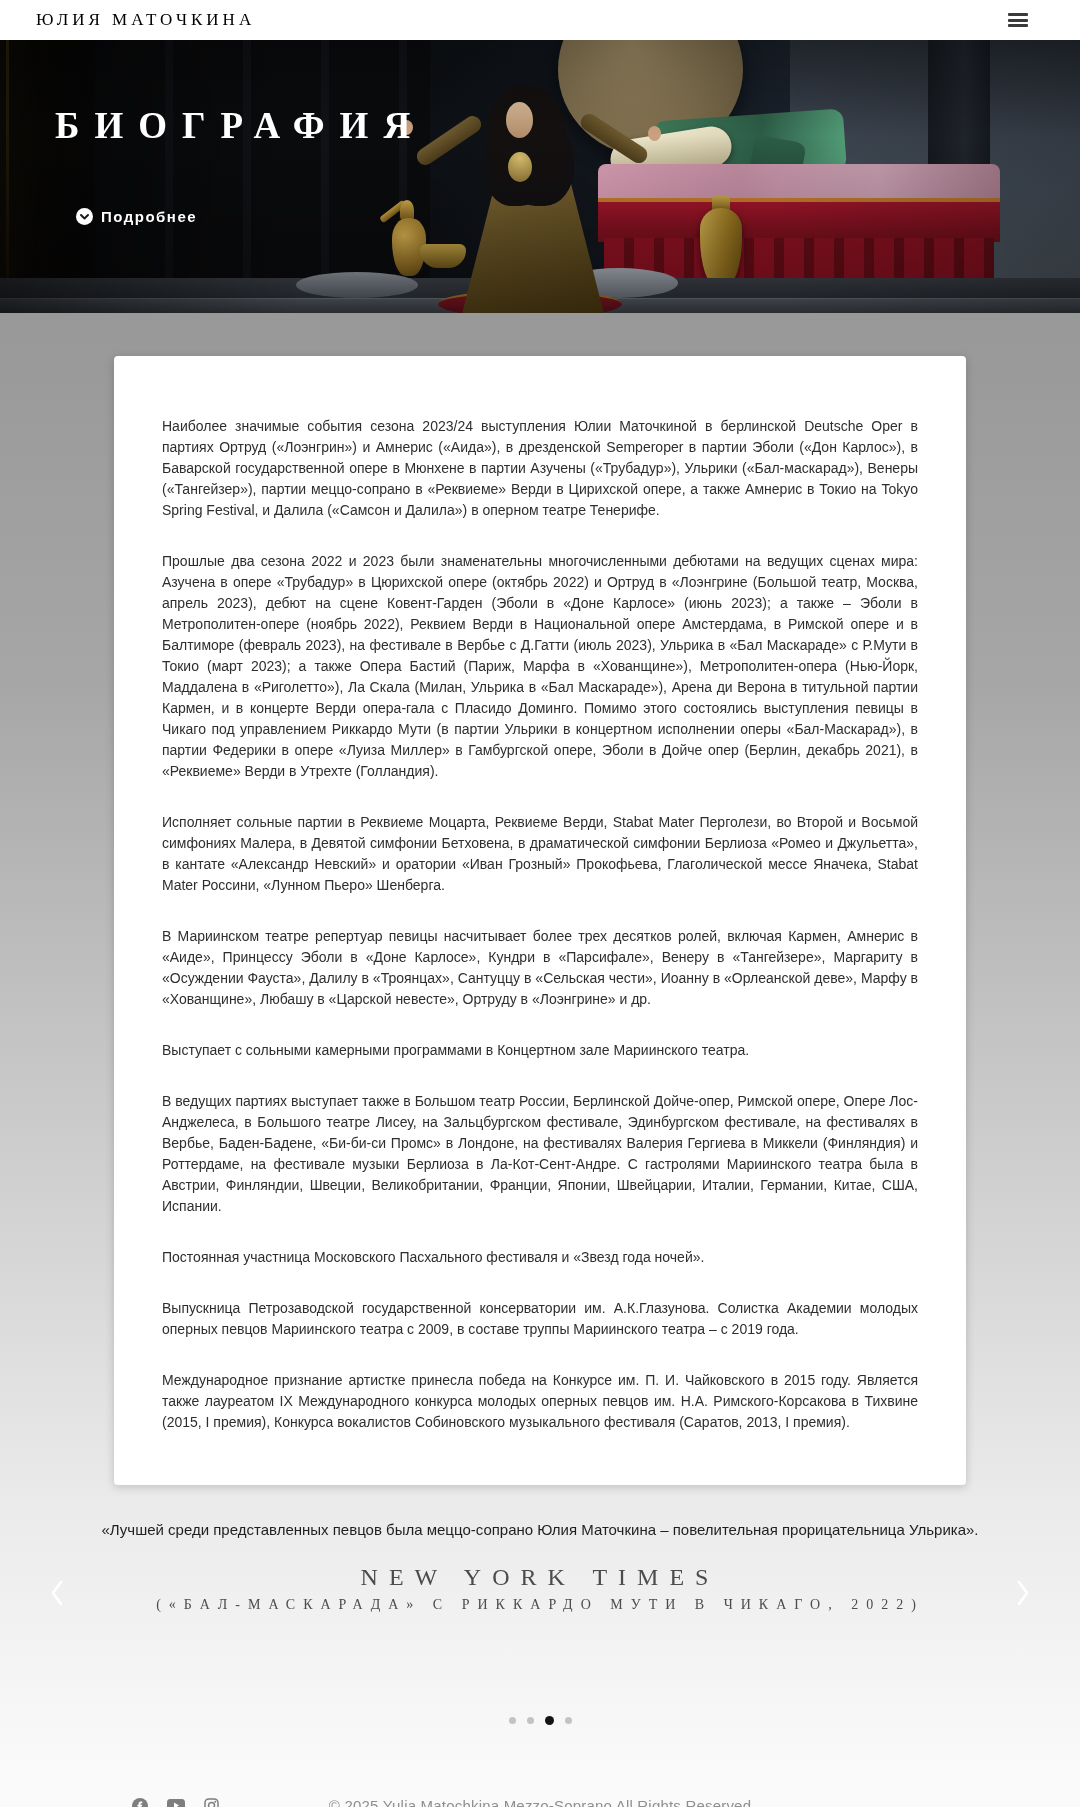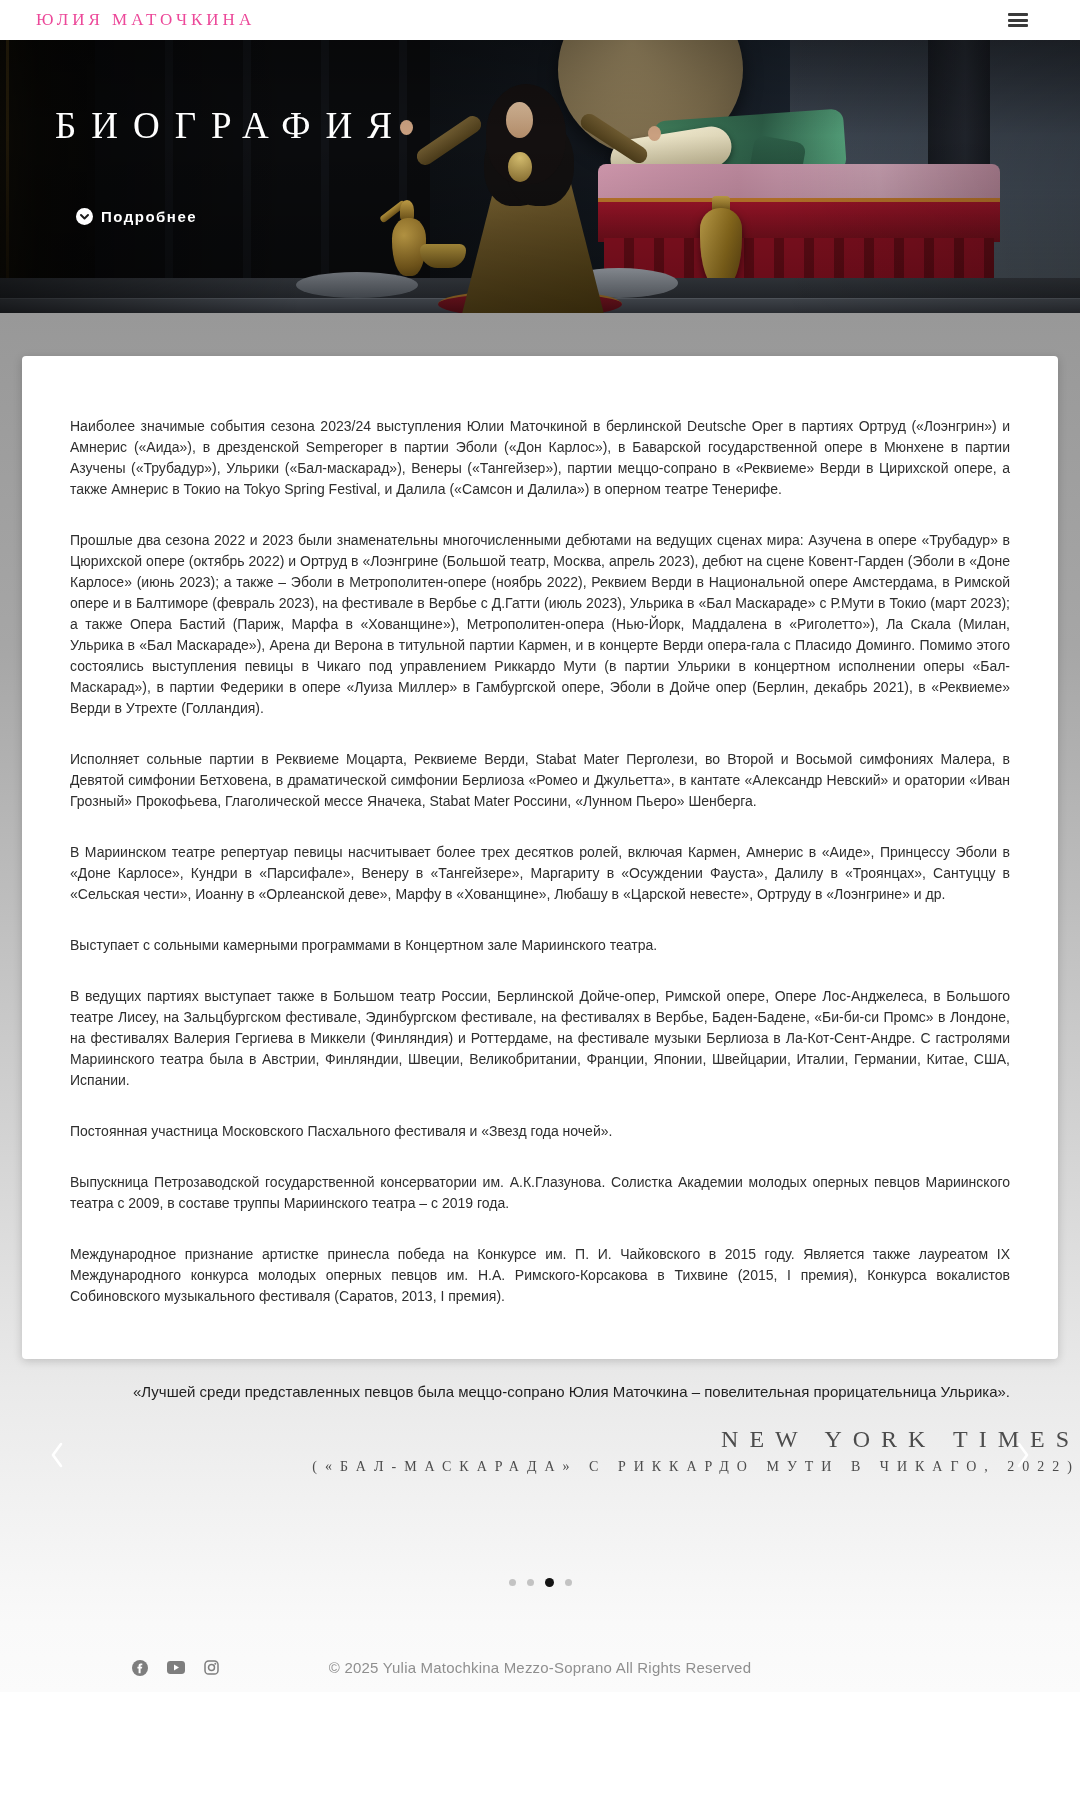--- a/index.html
+++ b/index.html
@@ -15,21 +15,21 @@
 
   
   .site-header {
     height:40px; background:#ffffff;
     display:flex; align-items:center; justify-content:space-between;
     padding:0 52px 0 36px;
     position:relative; z-index:20;
   }
   .logo {
     font-family:"Liberation Serif", serif;
-    font-size:17px; letter-spacing:4px; color:#ec4899; font-weight:500;
+    font-size:17px; letter-spacing:4px; color:#000000; font-weight:500;
     white-space:nowrap; cursor:pointer;
   }
   .burger { width:20px; height:14px; display:flex; flex-direction:column; justify-content:space-between; cursor:pointer; }
   .burger span { display:block; height:3px; background:#3a3a3a; border-radius:1px; }
 
   
   .hero {
     position:relative; height:273px; background:#07080a; overflow:hidden;
   }
   .hero .shape { position:absolute; }
@@ -87,49 +87,49 @@
   .hx-necklace    { left:508px; top:112px; width:24px; height:30px; border-radius:50%;
                     background:radial-gradient(circle at 50% 20%,#d8c070,#8a6f30); }
   .hx-cushion     { left:438px; top:250px; width:184px; height:28px; border-radius:50%;
                     background:linear-gradient(#8a1826,#500c14); border-top:3px solid #a8742a; }
   .hx-overlay     { left:0; top:0; width:100%; height:100%;
                     background:linear-gradient(90deg,rgba(0,0,0,.5) 0%,rgba(0,0,0,0) 28%,rgba(0,0,0,0) 72%,rgba(0,0,0,.18) 100%),
                                linear-gradient(rgba(0,0,0,.25),rgba(0,0,0,0) 35%,rgba(0,0,0,.3) 100%); }
 
   .hero-title {
     position:absolute; left:55px; top:64px; z-index:6;
-    font-family:"Liberation Serif", serif; font-weight:400;
+    font-family:"Liberation Serif", serif; font-weight:700;
     font-size:37px; letter-spacing:15px; color:#ffffff;
   }
   .hero-cta {
     position:absolute; left:76px; top:168px; z-index:6;
     display:flex; align-items:center; gap:8px; cursor:pointer;
     color:#ffffff; font-size:15px; letter-spacing:1.5px; font-weight:600;
   }
 
   
   .main-area {
     background:linear-gradient(180deg,#989898 0%,#a6a6a6 24%,#cdcdcd 55%,#eaeaea 78%,#f9f9f9 95%,#fbfbfb 100%);
     padding-top:43px;
     position:relative;
   }
 
   .bio-card {
-    width:1036px; margin:0 auto; background:#ffffff; border-radius:4px;
+    width:852px; margin:0 auto; background:#ffffff; border-radius:4px;
     box-shadow:0 2px 10px rgba(0,0,0,.18);
     padding:60px 48px 52px 48px;
   }
   .bio-card p {
     font-size:14px; line-height:21px; color:#2e2e2e;
     text-align:justify; margin-bottom:30px;
   }
   .bio-card p:last-child { margin-bottom:0; }
 
   
-  .quote-section { position:relative; margin-top:24px; text-align:right; }
+  .quote-section { position:relative; margin-top:36px; text-align:center; }
   .quote-text {
     font-size:15px; color:#1f1f1f; max-width:940px; margin:0 auto;
   }
   .quote-source {
     margin-top:26px;
     font-family:"Liberation Serif", serif;
     font-size:24px; letter-spacing:11px; color:#4c4c4c; font-weight:400;
   }
   .quote-source-detail {
     margin-top:6px;

